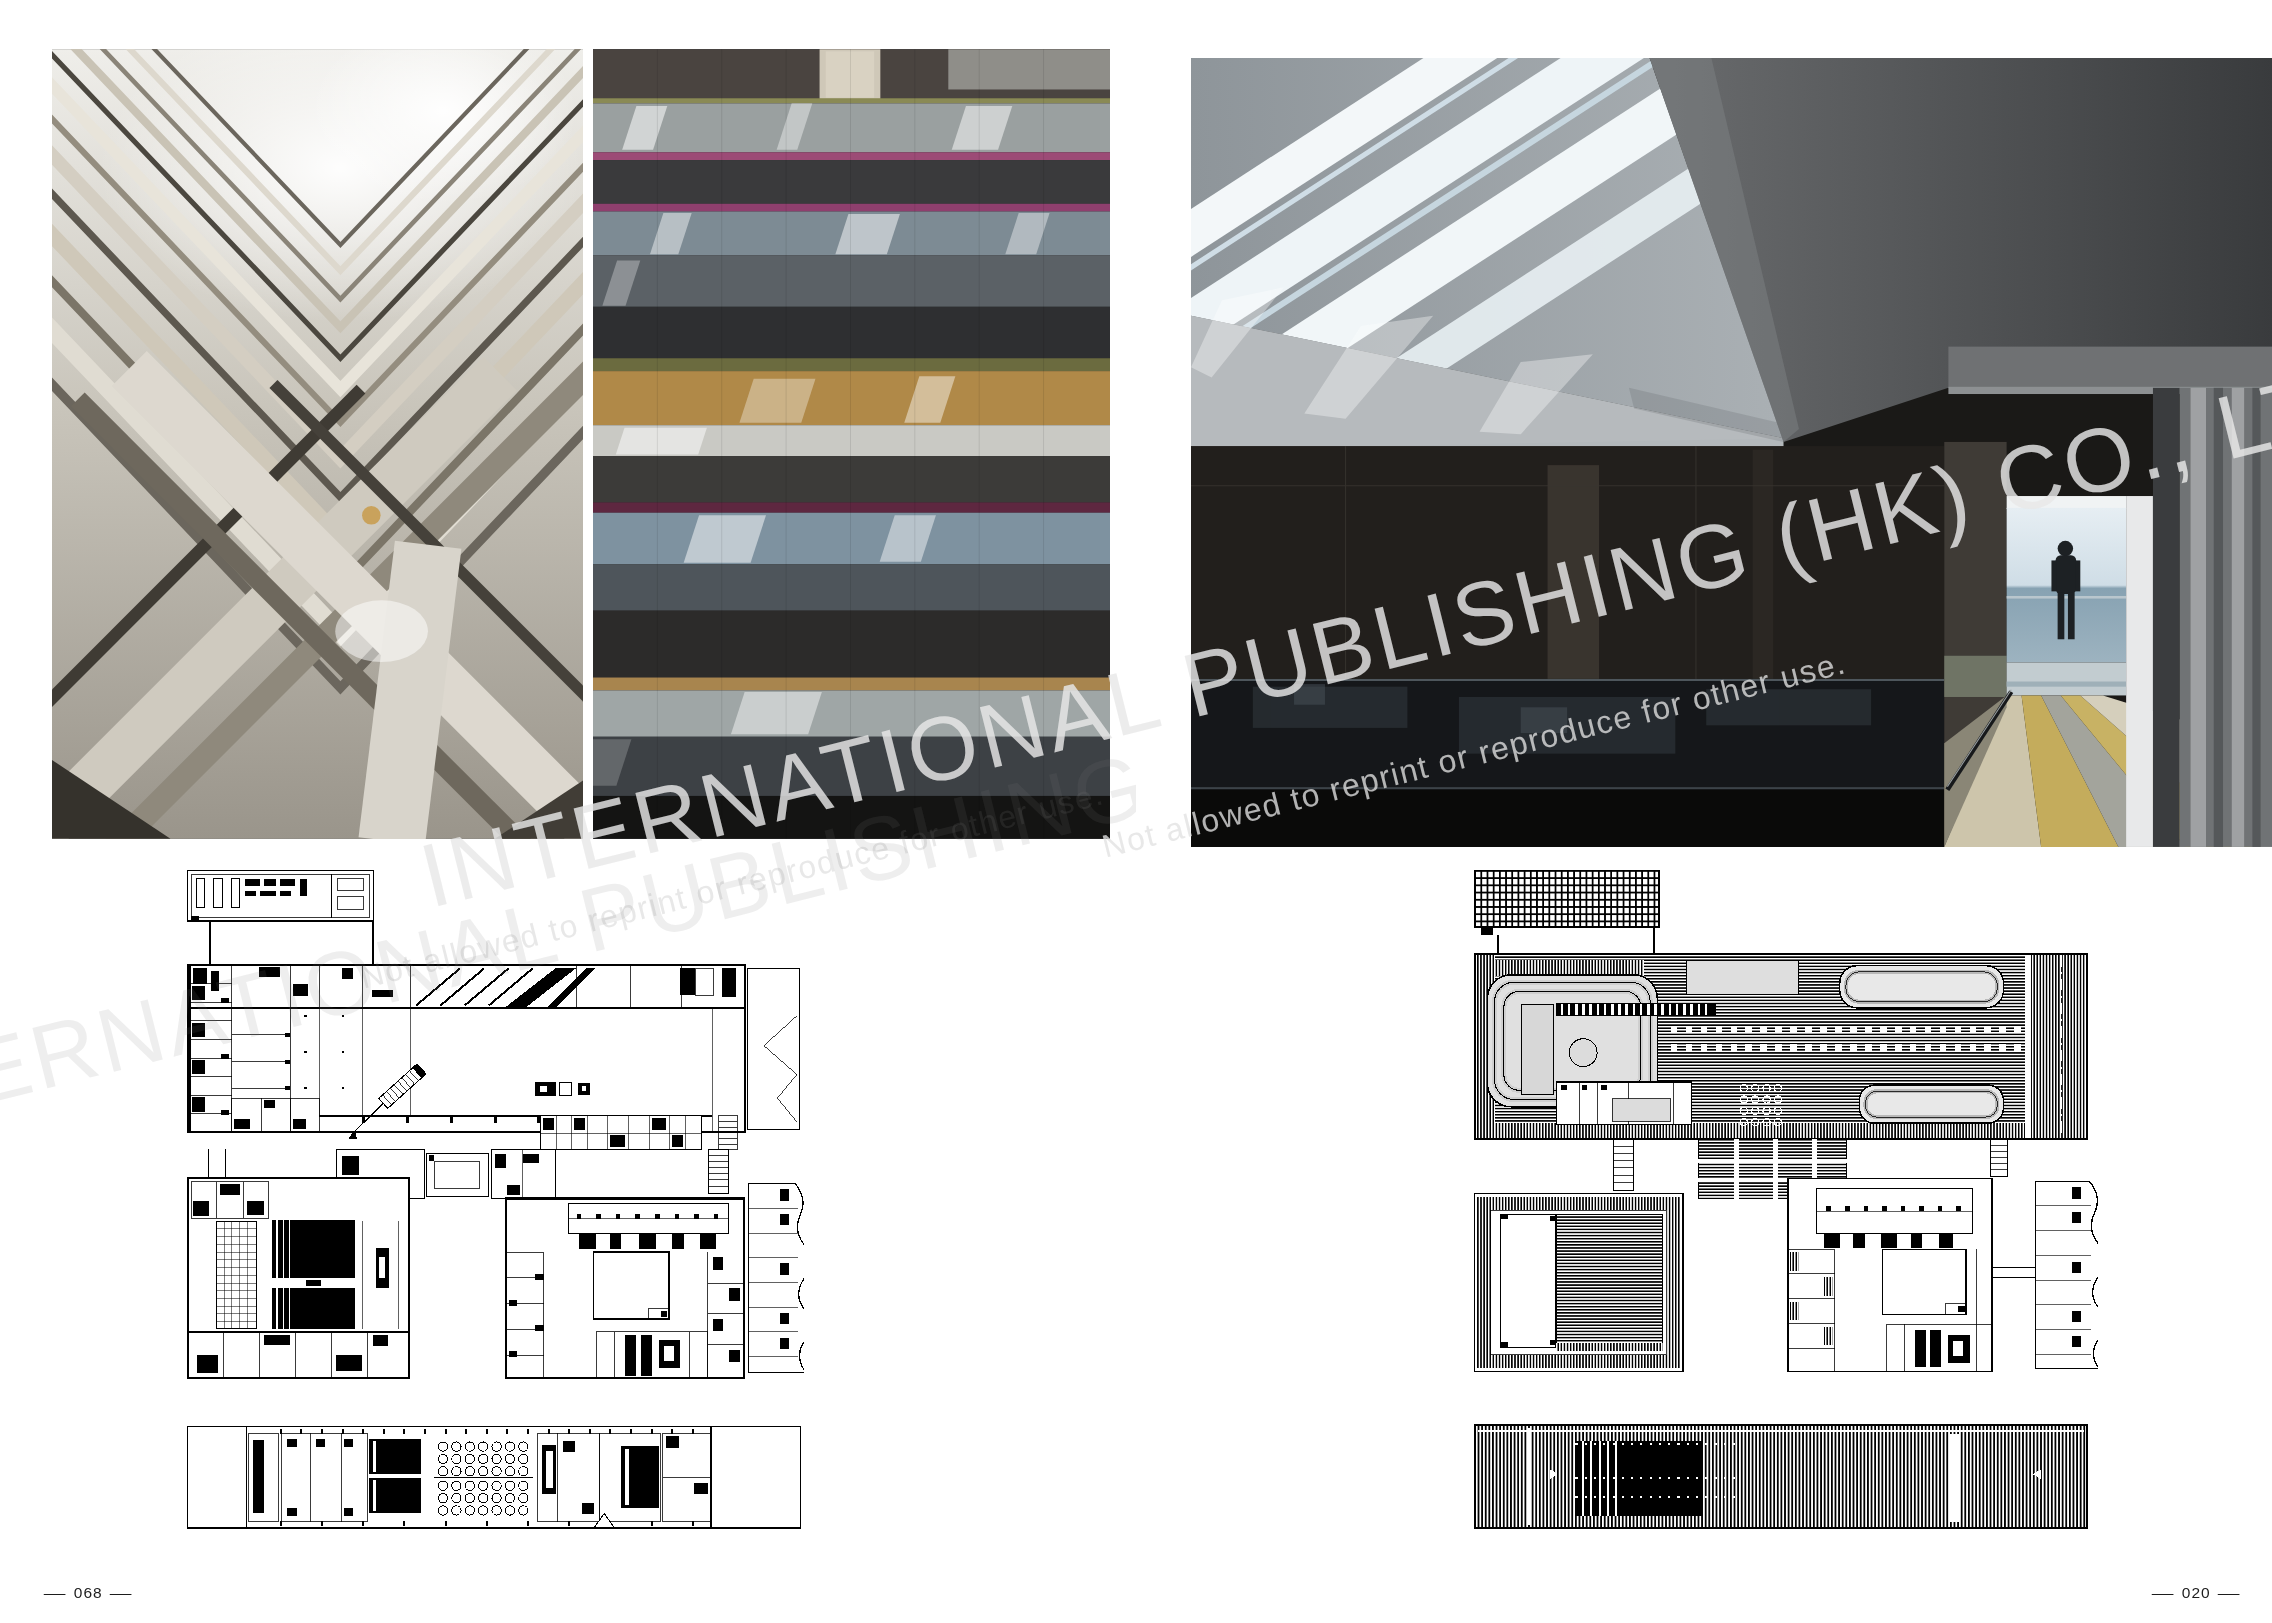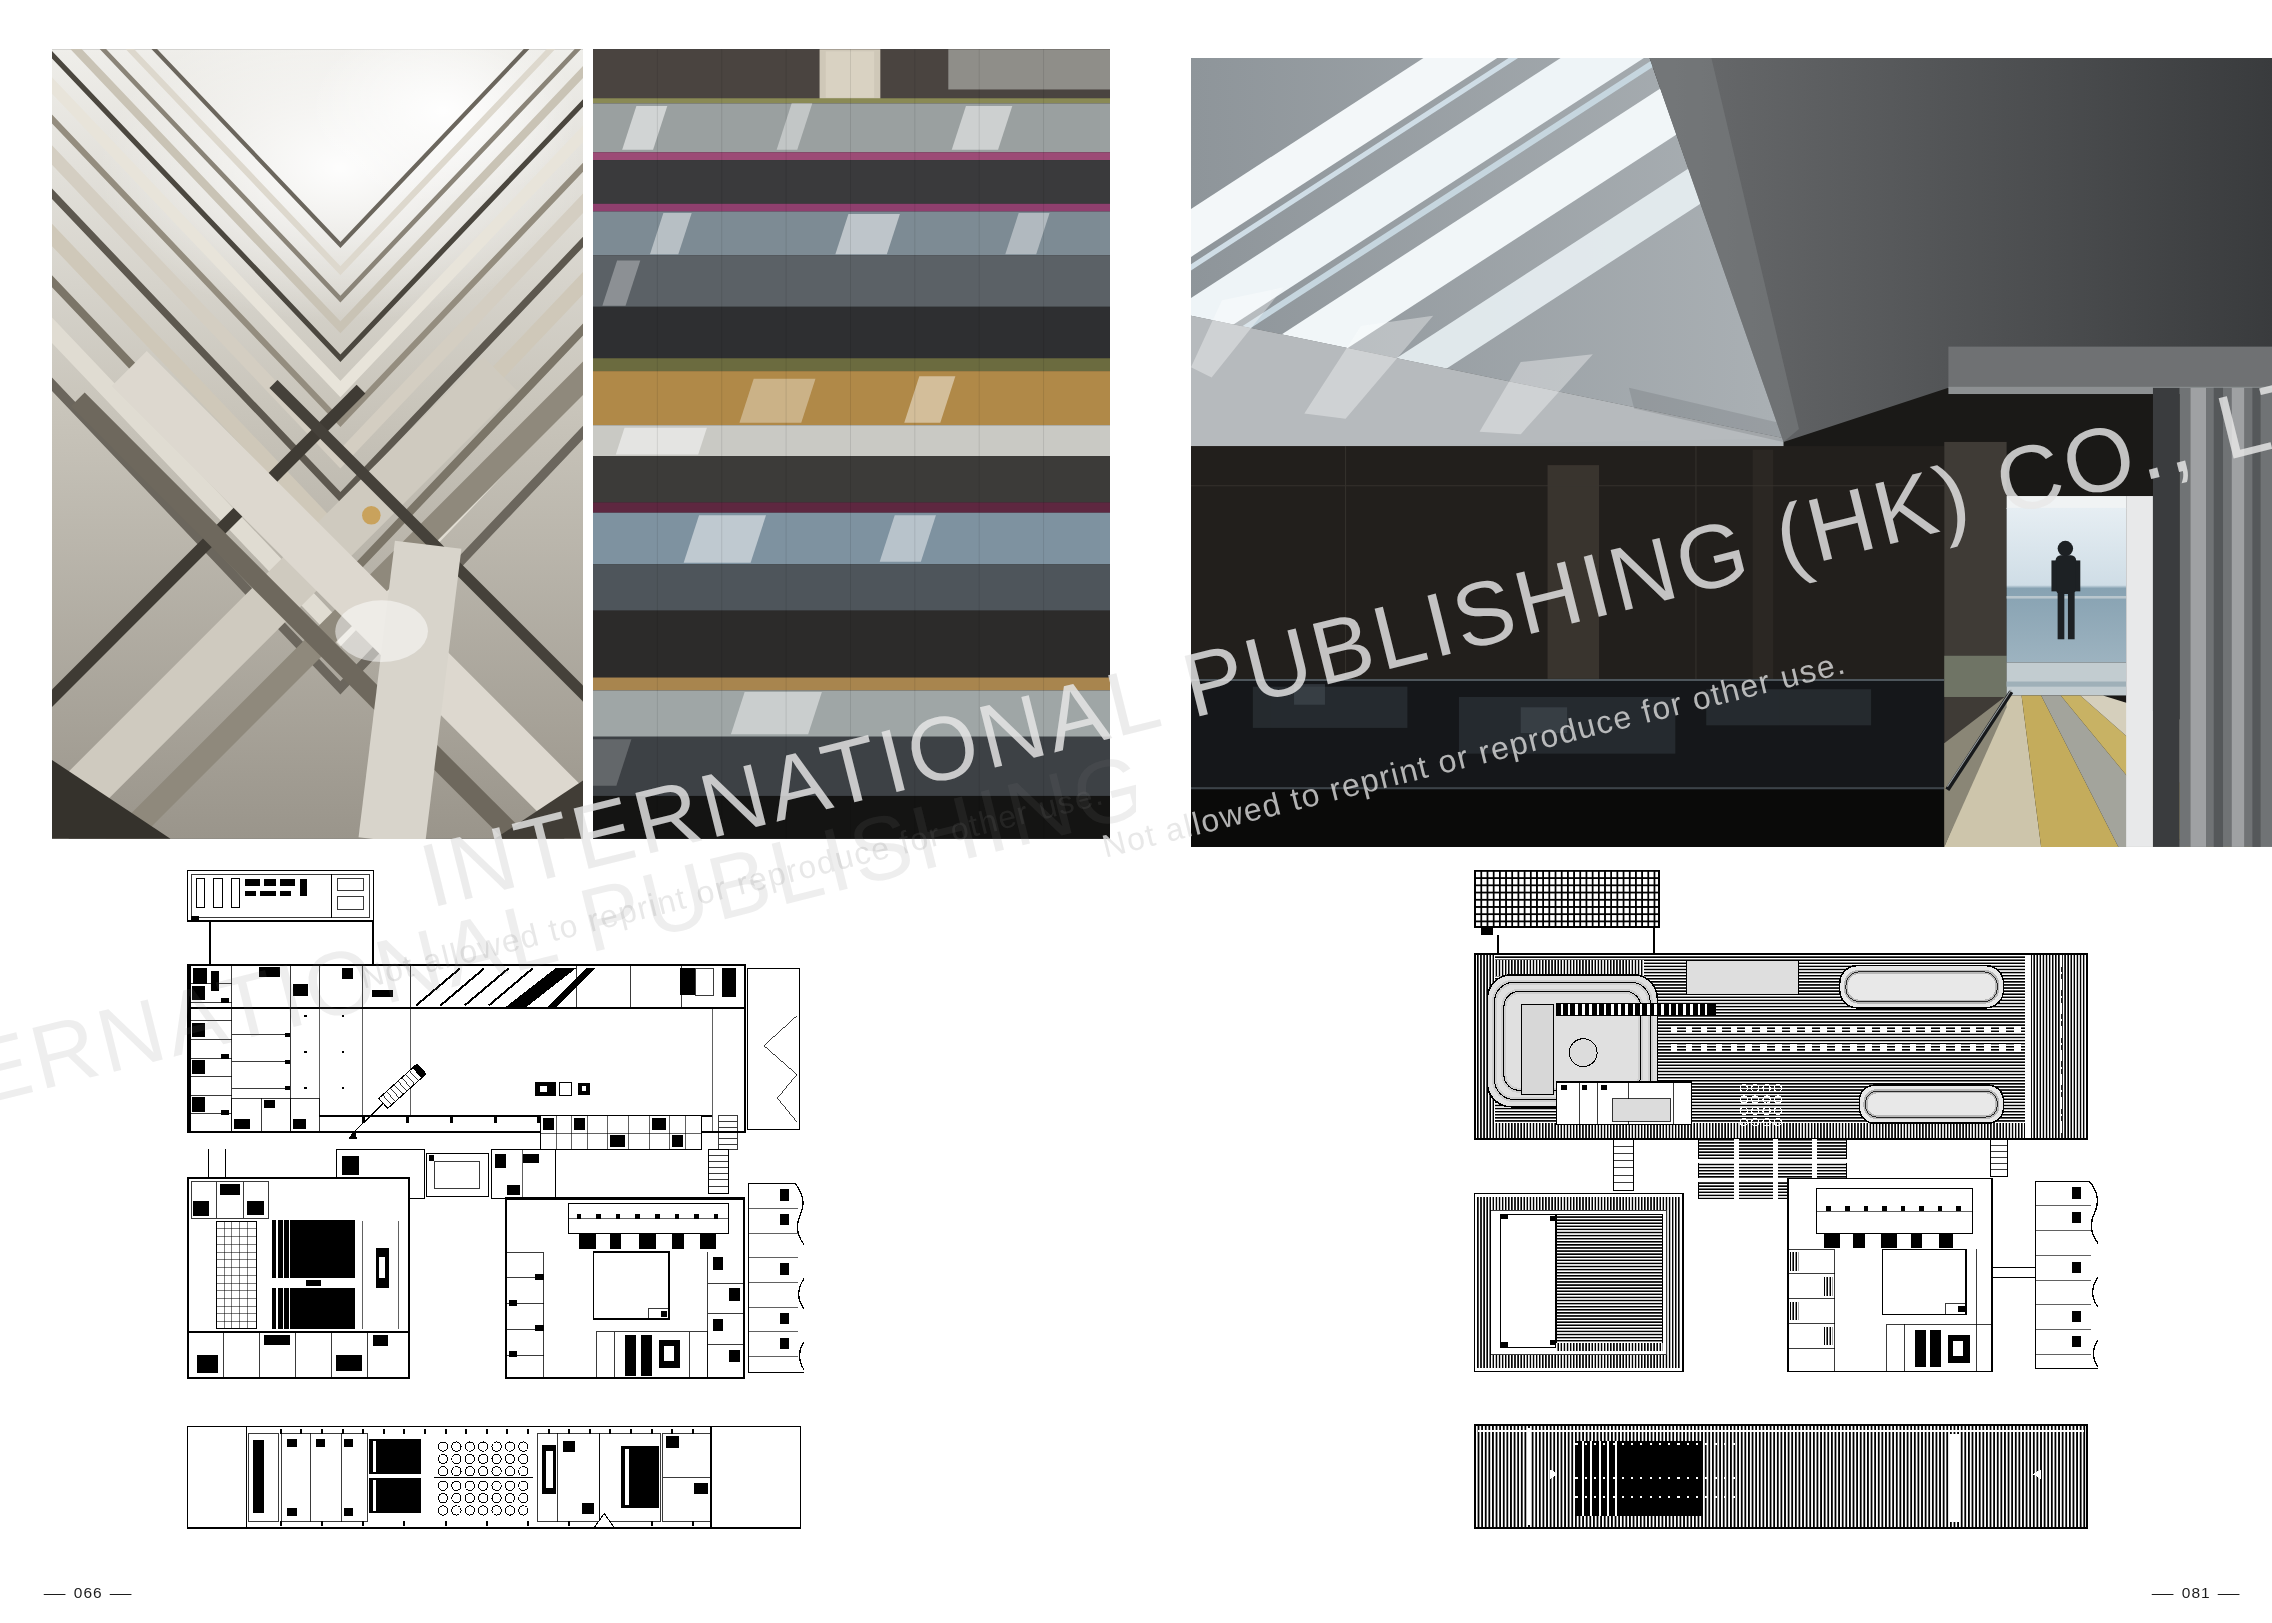--- a/index.html
+++ b/index.html
@@ -1018,21 +1018,21 @@
   <div class="abs wm wm-big wm-faint-big rot" style="left:-180px;top:1062px;">INTERNATIONAL PUBLISHING (HK) CO., LTD.</div>
   <div class="abs wm wm-small wm-faint-small rot" style="left:361px;top:960px;">Not allowed to reprint or reproduce for other use.</div>
 </div>
 <div class="abs wm-layer">
   <div class="abs wm wm-big wm-bright rot" style="left:423px;top:827px;">INTERNATIONAL PUBLISHING (HK) CO., LTD.</div>
   <div class="abs wm wm-small wm-bright2 rot" style="left:1103px;top:829px;">Not allowed to reprint or reproduce for other use.</div>
 </div>
 
 <div class="abs pagenum" style="left:47px;top:1584px;">
   <span class="dash">—</span>
-  <span>066</span>
+  <span>068</span>
   <span class="dash">—</span>
 </div>
 <div class="abs pagenum" style="left:2155px;top:1584px;">
   <span class="dash">—</span>
-  <span>081</span>
+  <span>020</span>
   <span class="dash">—</span>
 </div>
 
 
 </body></html>

